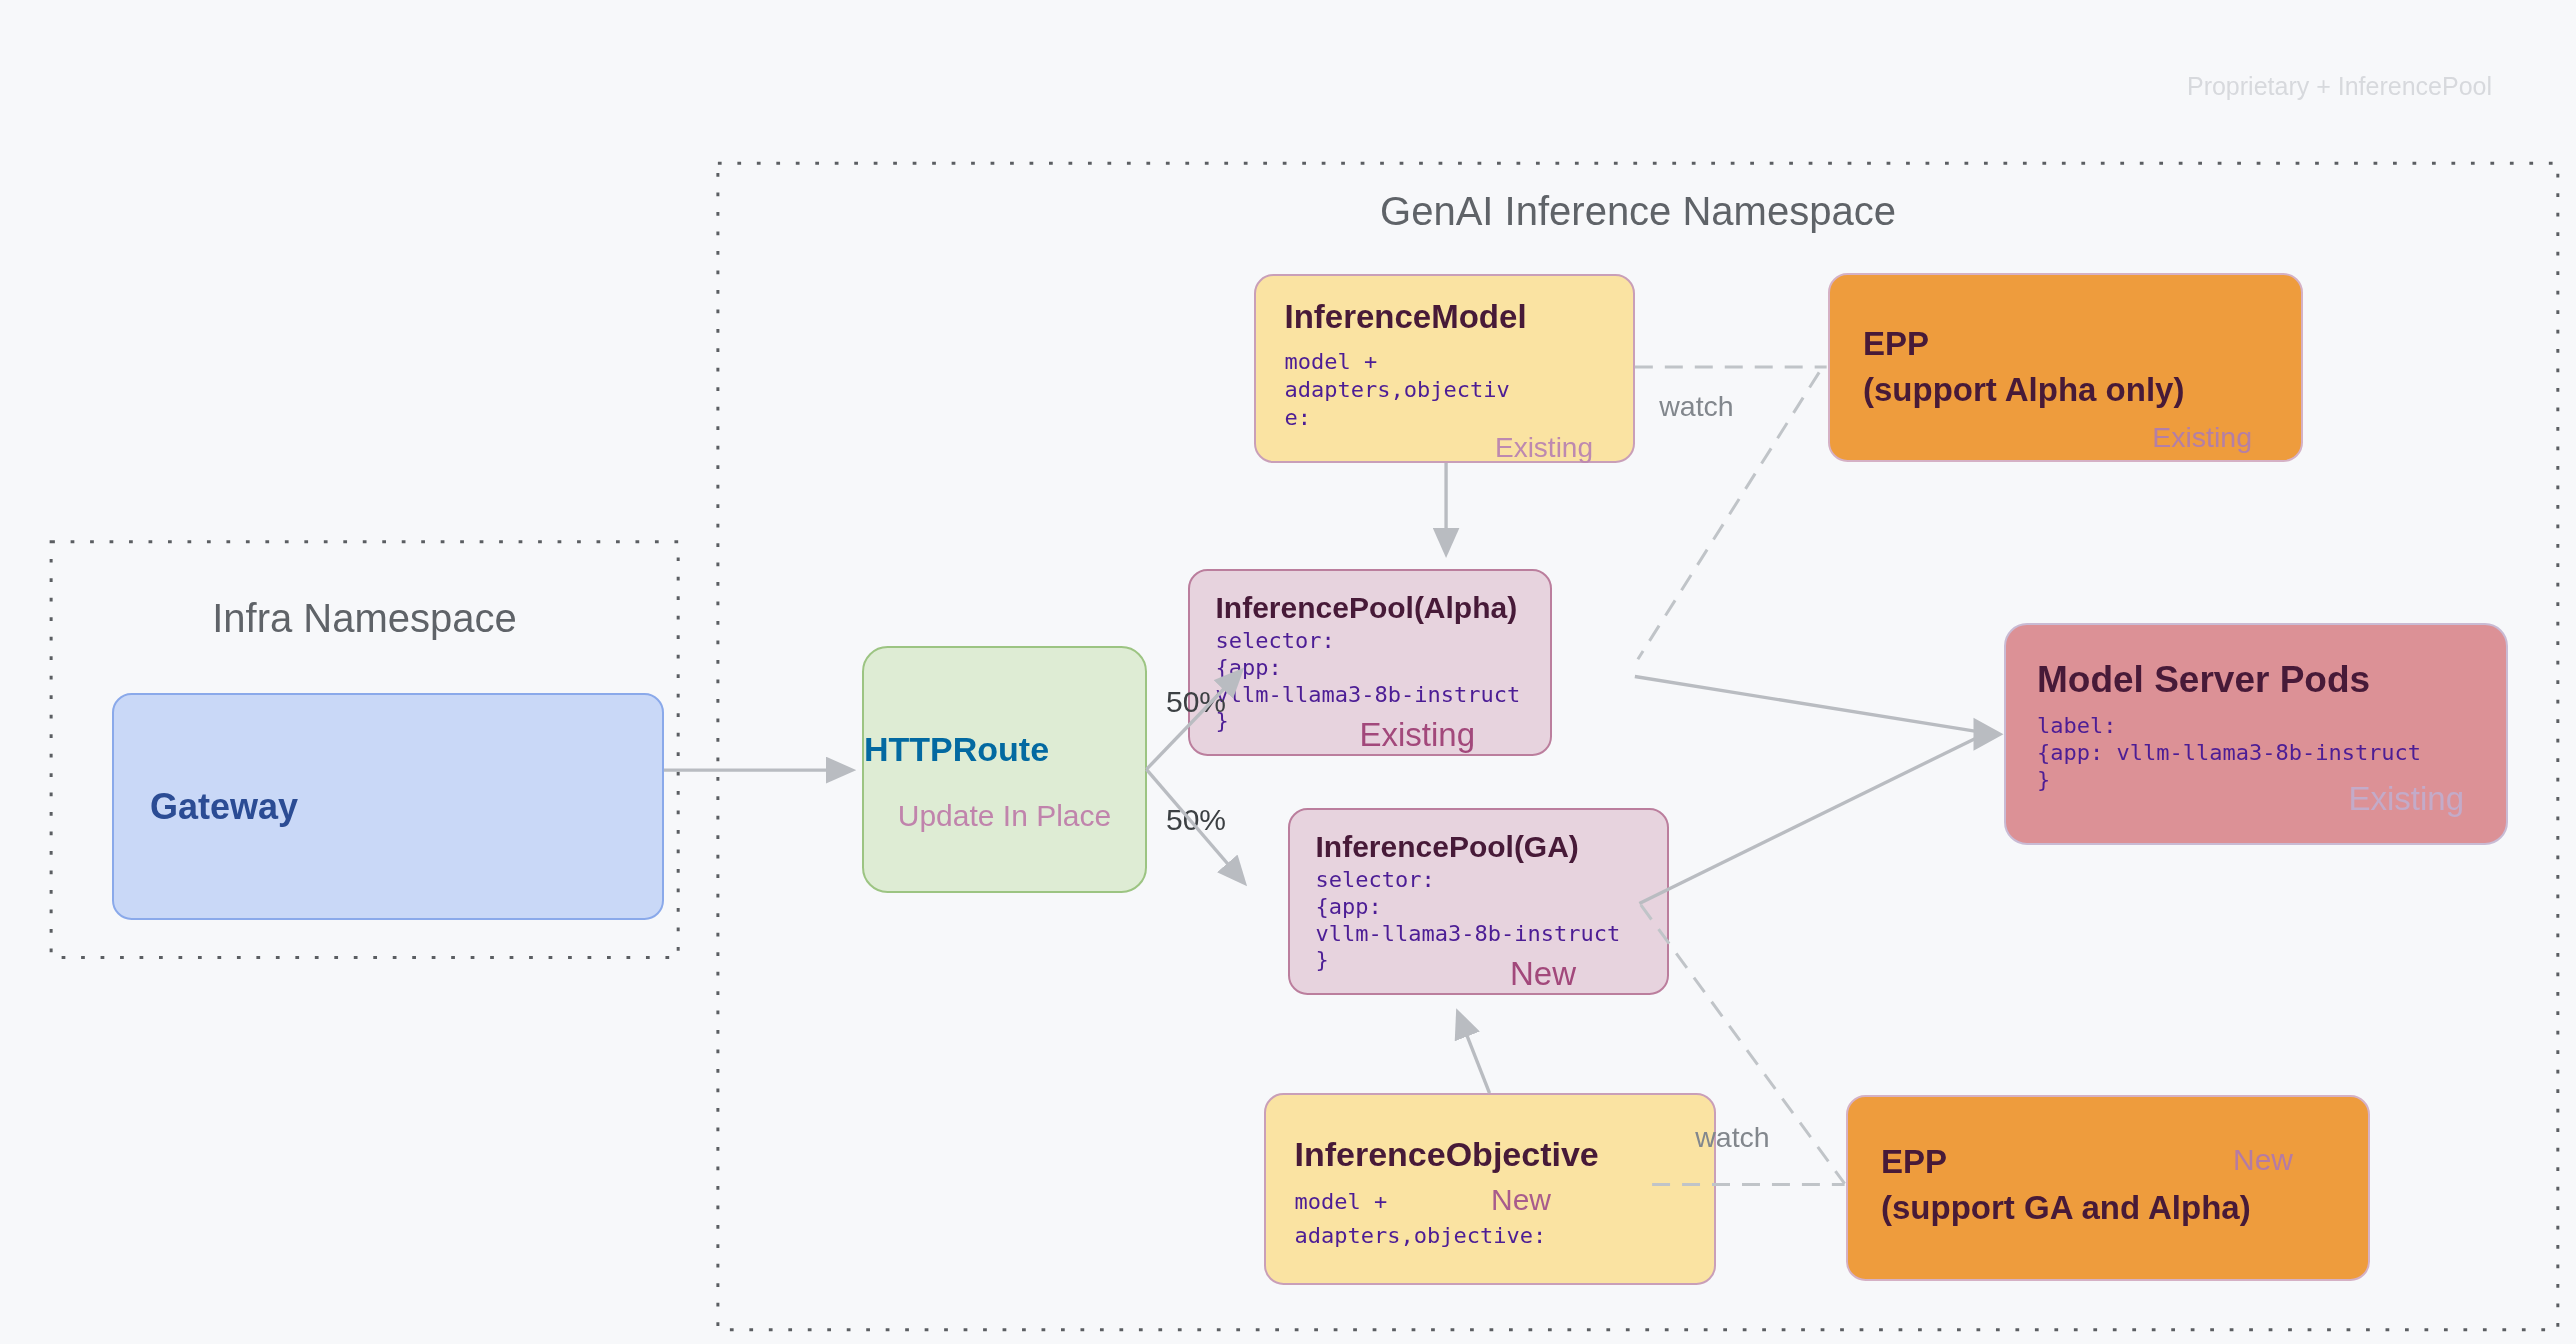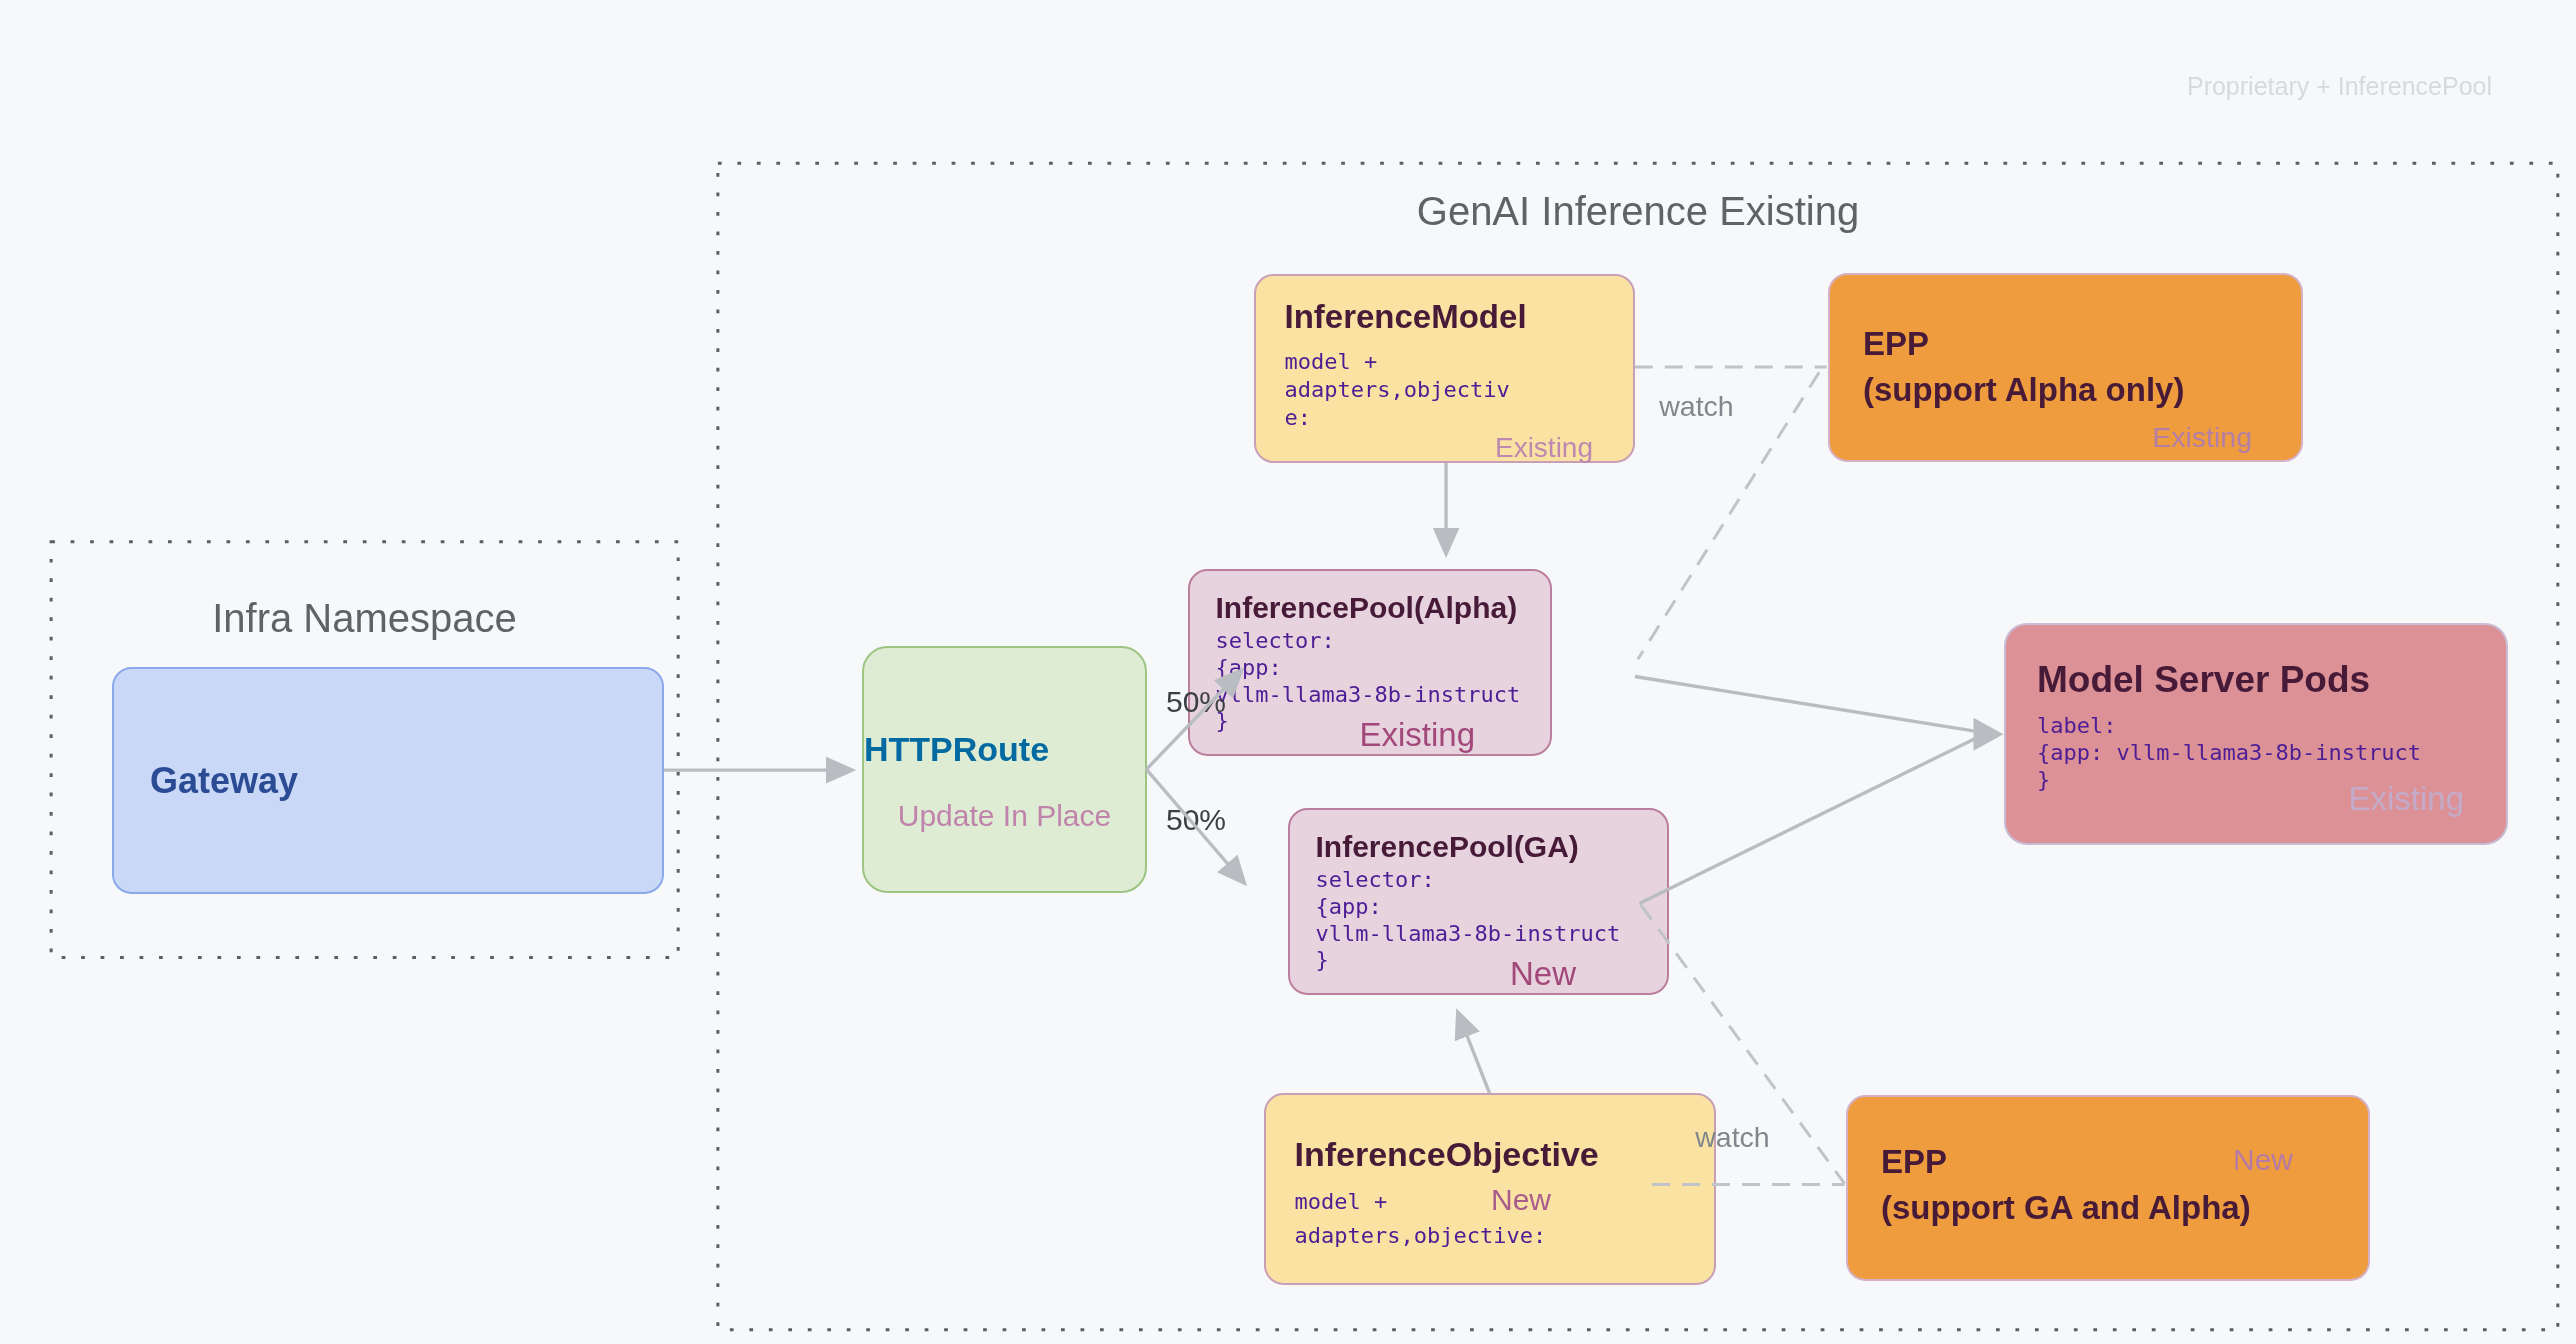--- a/index.html
+++ b/index.html
@@ -60,23 +60,23 @@
   }
 </style>
 </head>
 <body>
 
 <div id="stage">
 
   <div class="watermark">Proprietary + InferencePool</div>
 
   <div class="ns-title" style="left:51px; top:596px; width:627px;">Infra Namespace</div>
-  <div class="ns-title" style="left:718px; top:189px; width:1840px;">GenAI Inference Existing</div>
+  <div class="ns-title" style="left:718px; top:189px; width:1840px;">GenAI Inference Namespace</div>
 
-  <div class="node blue" style="left:112px; top:667px; width:552px; height:227px;">
+  <div class="node blue" style="left:112px; top:693px; width:552px; height:227px;">
     <div class="title" style="position:absolute; left:36px; top:50%; transform:translateY(-50%); font-size:36px; color:#2b4c94;">Gateway</div>
   </div>
 
   <div class="node green" style="left:862px; top:646px; width:285px; height:247px;">
     <div class="title" style="position:absolute; left:0; top:79px; width:100%; text-align:left; font-size:34px; color:#0369a1;">HTTPRoute</div>
     <div style="position:absolute; left:0; top:151px; width:100%; text-align:center; font-size:30px; color:#c084ac;">Update In Place</div>
   </div>
 
   <div class="node yellow" style="left:1254px; top:274px; width:381px; height:189px;">
     <div class="title" style="position:absolute; left:28.5px; top:19.5px; font-size:33px;">InferenceModel</div>

